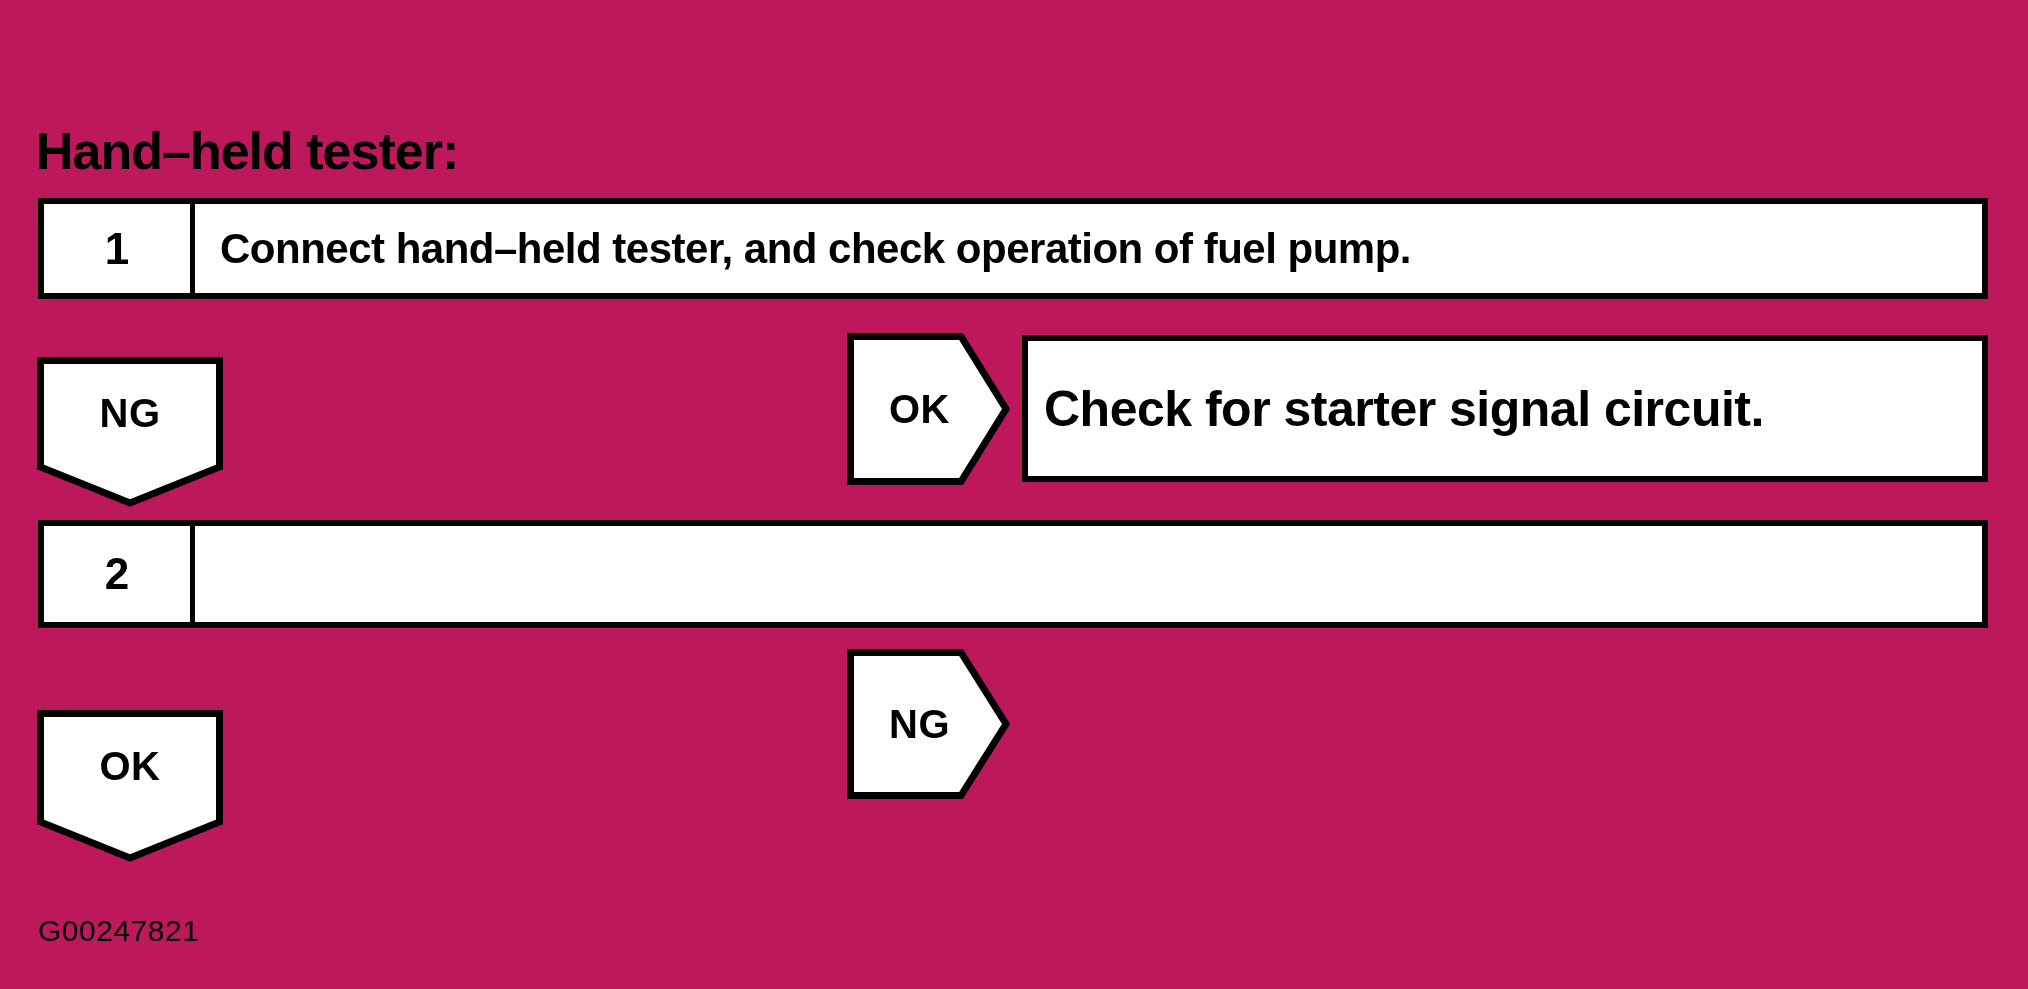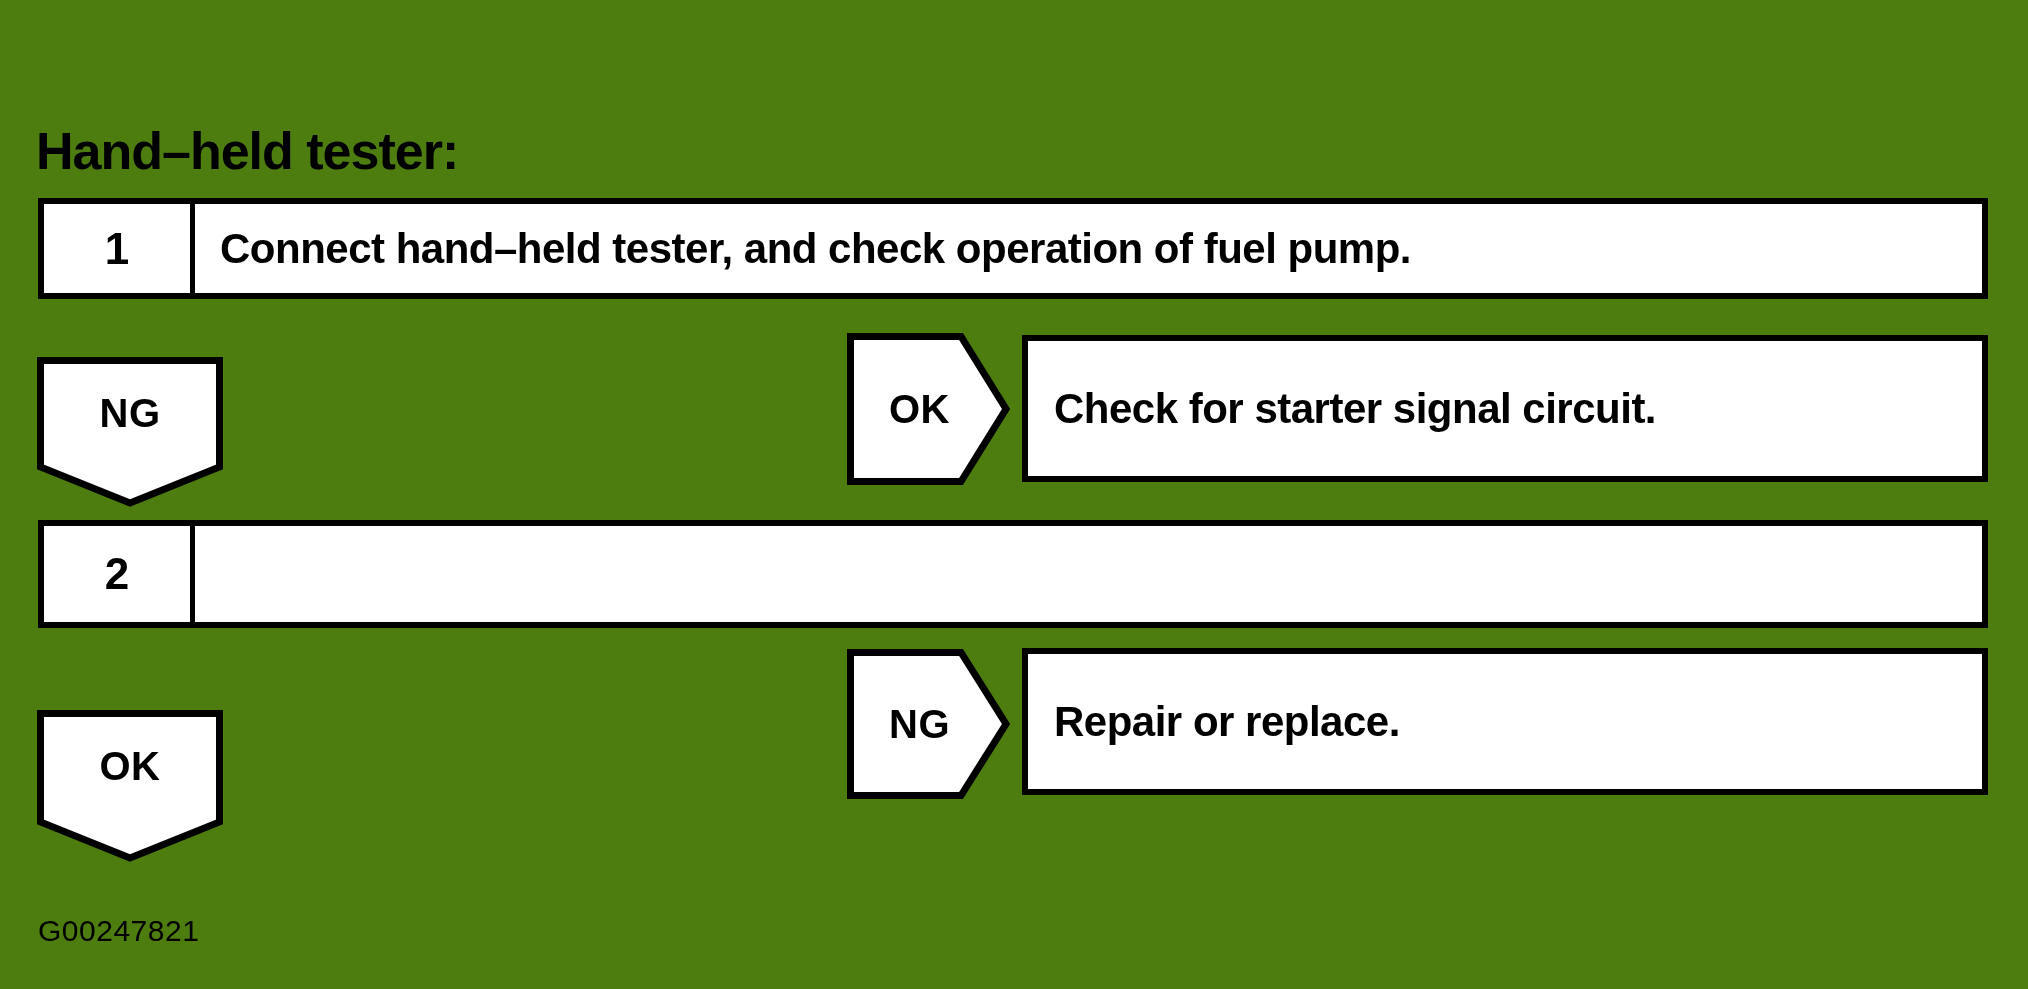--- a/index.html
+++ b/index.html
@@ -4,21 +4,21 @@
 <style>
   html, body {
     margin: 0;
     padding: 0;
     background: #ffffff;
   }
   .canvas {
     position: relative;
     width: 2028px;
     height: 989px;
-    background: #4d7c0f;
+    background: #be185d;
     font-family: "Liberation Sans", sans-serif;
     color: #000000;
     overflow: hidden;
   }
   .title {
     position: absolute;
     left: 36px;
     top: 121px;
     font-size: 52px;
     font-weight: bold;
@@ -59,22 +59,22 @@
   }
   .action-box {
     position: absolute;
     left: 1022px;
     width: 966px;
     height: 147px;
     border: 6px solid #000000;
     box-sizing: border-box;
     display: flex;
     align-items: center;
-    padding-left: 26px;
-    font-size: 42px;
+    padding-left: 16px;
+    font-size: 50px;
     font-weight: bold;
     letter-spacing: -0.5px;
     background: #ffffff;
     white-space: nowrap;
   }
   .action-box.row-1 { top: 335px; }
   .action-box.row-2 { top: 648px; }
   .pointer {
     position: absolute;
     text-align: center;
@@ -142,23 +142,20 @@
     <div class="step-num">2</div>
   </div>
 
   <div class="pointer right ng-right">
     <svg width="163" height="150" viewBox="0 0 163 150">
       <polygon points="3.5,3.5 114,3.5 159,75 114,146.5 3.5,146.5" fill="#ffffff" stroke="#000000" stroke-width="7" stroke-linejoin="miter"></polygon>
     </svg>
     <div class="pointer-label">NG</div>
   </div>
 
-  <div class="action-box row-2">
-    <span>Repair or replace.</span>
-  </div>
 
   <div class="pointer down ok-down">
     <svg width="186" height="152" viewBox="0 0 186 152">
       <polygon points="3.5,3.5 182.5,3.5 182.5,112 93,148 3.5,112" fill="#ffffff" stroke="#000000" stroke-width="7" stroke-linejoin="miter"></polygon>
     </svg>
     <div class="pointer-label">OK</div>
   </div>
 
   <div class="figure-id">G00247821</div>
 

